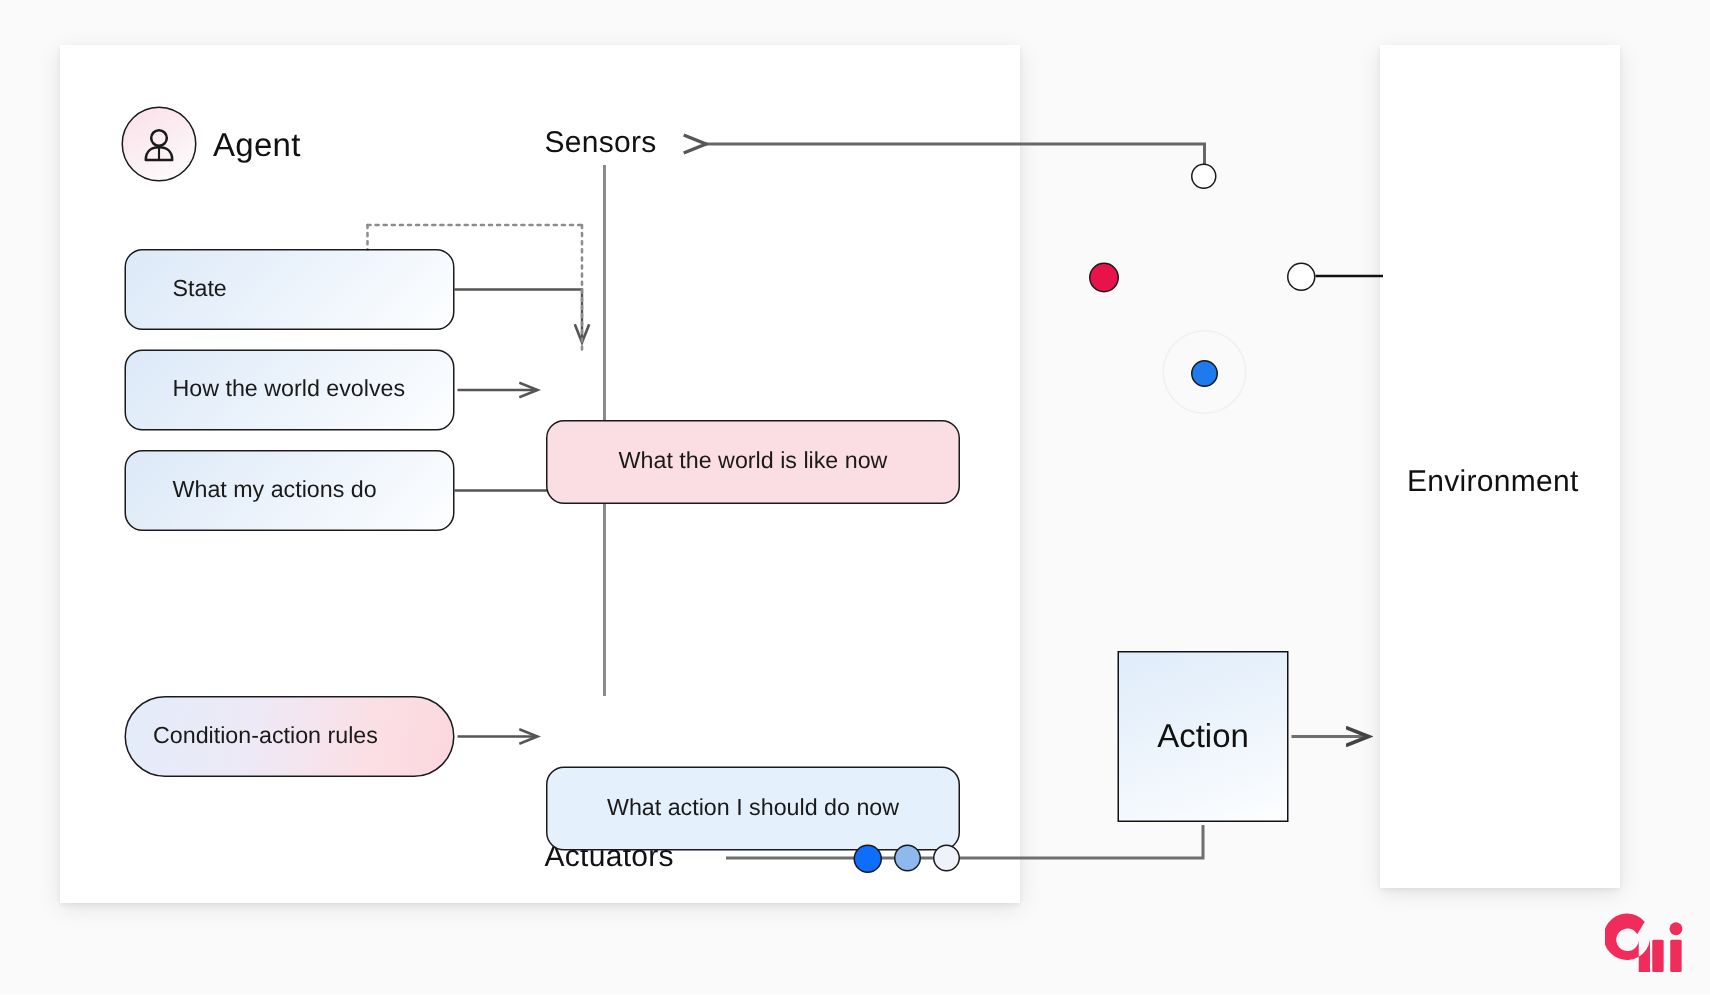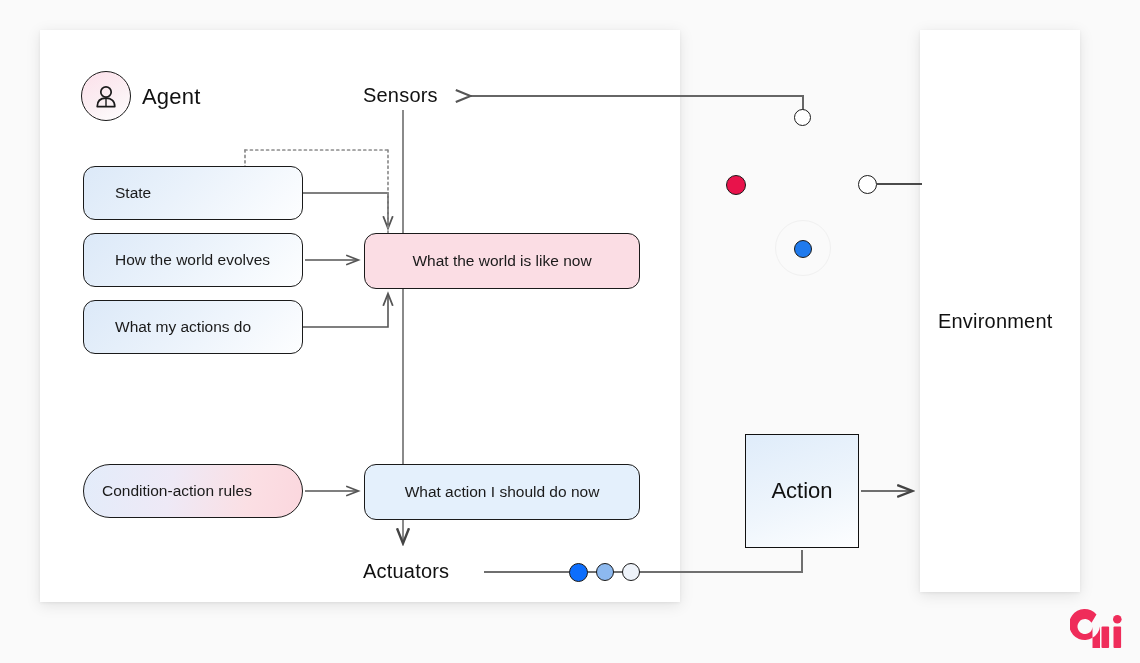--- a/index.html
+++ b/index.html
@@ -82,20 +82,21 @@
     box-sizing: border-box;
     display: flex;
     align-items: center;
     font-size: 15.5px;
     color: #1a1a1a;
     padding-left: 18px;
   }
   .box.centered {
     justify-content: center;
     padding-left: 0;
+    margin-top: 47px;
   }
   .grad-blue {
     background: linear-gradient(135deg, #dce9f8 0%, #eaf2fb 45%, #fdfeff 100%);
     padding-left: 31px;
   }
   .grad-blue-solid {
     background: #e4f0fc;
   }
   .grad-pink {
     background: #fbdde4;

